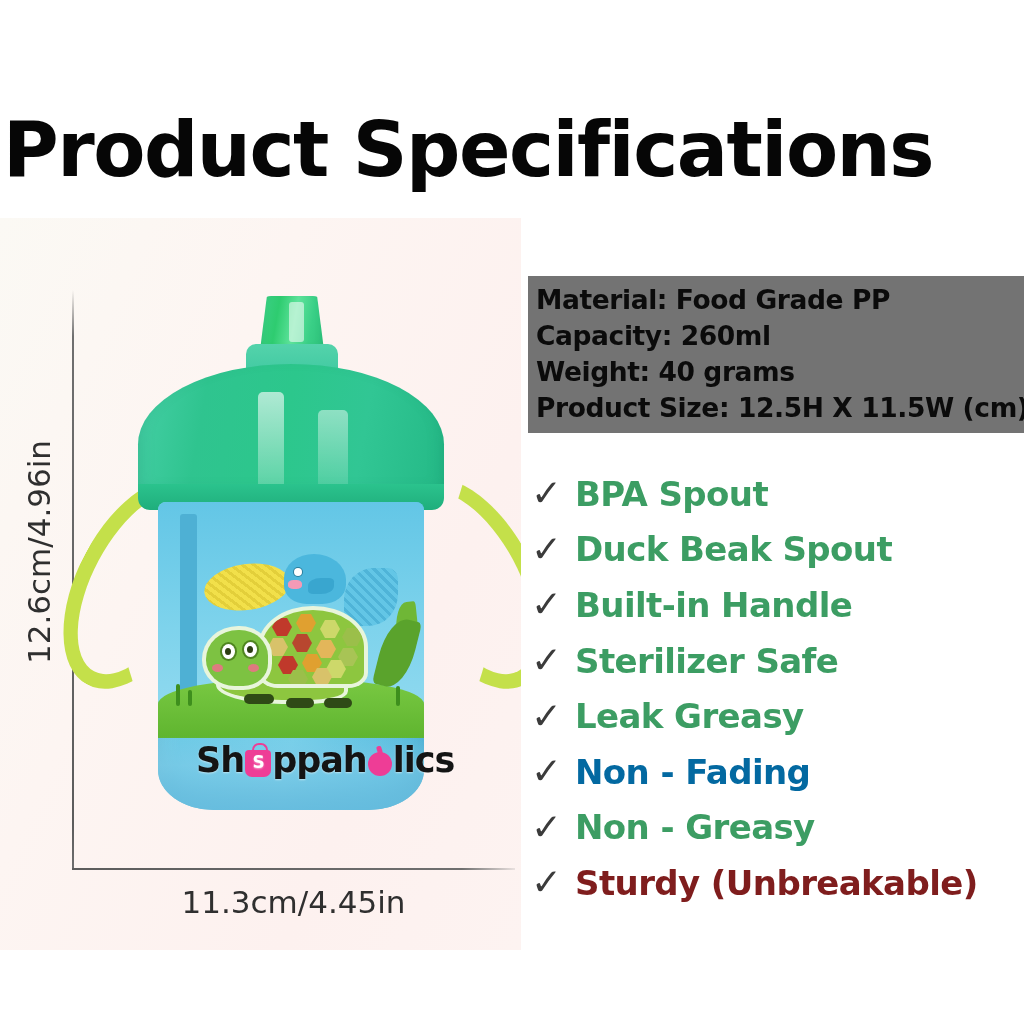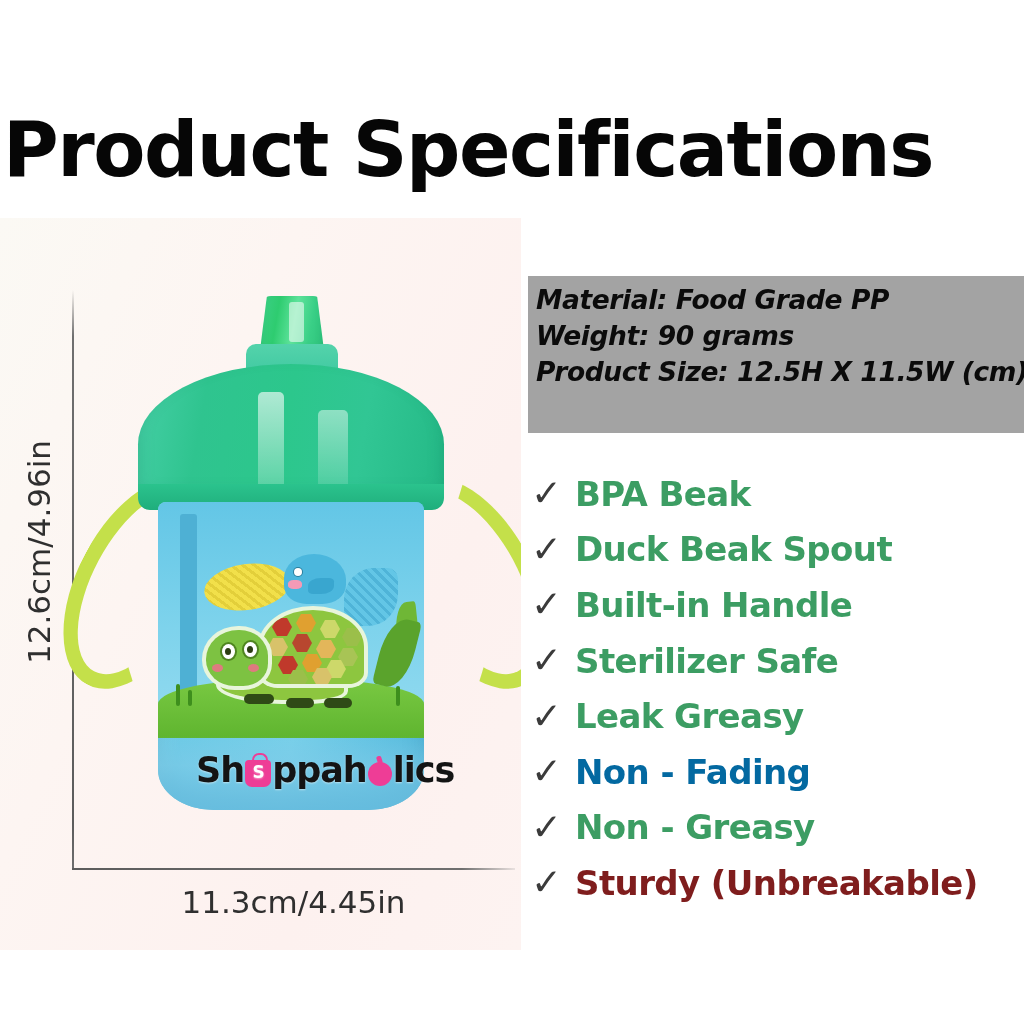--- a/index.html
+++ b/index.html
@@ -218,21 +218,21 @@
     width:96px; height:200px;
     border:15px solid #c4e04a;
     border-radius:50%;
     background:transparent;
   }
   .handle-l{left:-18px;border-right-color:transparent;border-top-color:transparent;transform:rotate(28deg);}
   .handle-r{left:312px;border-left-color:transparent;border-top-color:transparent;transform:rotate(-28deg);}
 
   
   .watermark{
-    position:absolute; left:100px; top:462px;
+    position:absolute; left:100px; top:452px;
     font-family:"DejaVu Sans", sans-serif;
     font-weight:bold;
     font-size:35px;
     color:#141414;
     letter-spacing:-1px;
     white-space:nowrap;
     display:flex; align-items:center;
     text-shadow:0 1px 2px rgba(255,255,255,.5);
   }
   .wm-bag{
@@ -264,24 +264,23 @@
     content:"";position:absolute;left:9px;top:-6px;
     width:5px;height:8px;background:#ee3d96;border-radius:2px;
     transform:rotate(-18deg);
   }
 
   
   .spec-box{
     position:absolute;
     left:528px; top:276px;
     width:496px; height:157px;
-    background:#a3a3a3;
+    background:#737373;
     padding:6px 0 0 8px;
     box-sizing:border-box;
-    font-style:italic;
   }
   .spec-line{
     font-family:"DejaVu Sans", sans-serif;
     font-weight:bold;
     font-size:26.5px;
     color:#0b0b0b;
     line-height:36px;
     letter-spacing:-0.4px;
     white-space:nowrap;
   }
@@ -405,28 +404,29 @@
         <span>ppah</span>
         <span class="wm-dot"></span>
         <span>lics</span>
       </div>
 
     </div>
   </div>
 
   <div class="spec-box">
     <div class="spec-line">Material: Food Grade PP</div>
-    <div class="spec-line">Weight: 90 grams</div>
+    <div class="spec-line">Capacity: 260ml</div>
+    <div class="spec-line">Weight: 40 grams</div>
     <div class="spec-line">Product Size: 12.5H X 11.5W (cm)</div>
   </div>
 
   <div class="features" id="feature-list">
       <div class="feature-row">
         <span class="check-icon" style="color: rgb(59, 59, 59);">✓</span>
-        <span class="feature-label" style="color: rgb(60, 157, 99);">BPA Beak</span>
+        <span class="feature-label" style="color: rgb(60, 157, 99);">BPA Spout</span>
       </div>
       <div class="feature-row">
         <span class="check-icon" style="color: rgb(59, 59, 59);">✓</span>
         <span class="feature-label" style="color: rgb(60, 157, 99);">Duck Beak Spout</span>
       </div>
       <div class="feature-row">
         <span class="check-icon" style="color: rgb(59, 59, 59);">✓</span>
         <span class="feature-label" style="color: rgb(60, 157, 99);">Built-in Handle</span>
       </div>
       <div class="feature-row">

